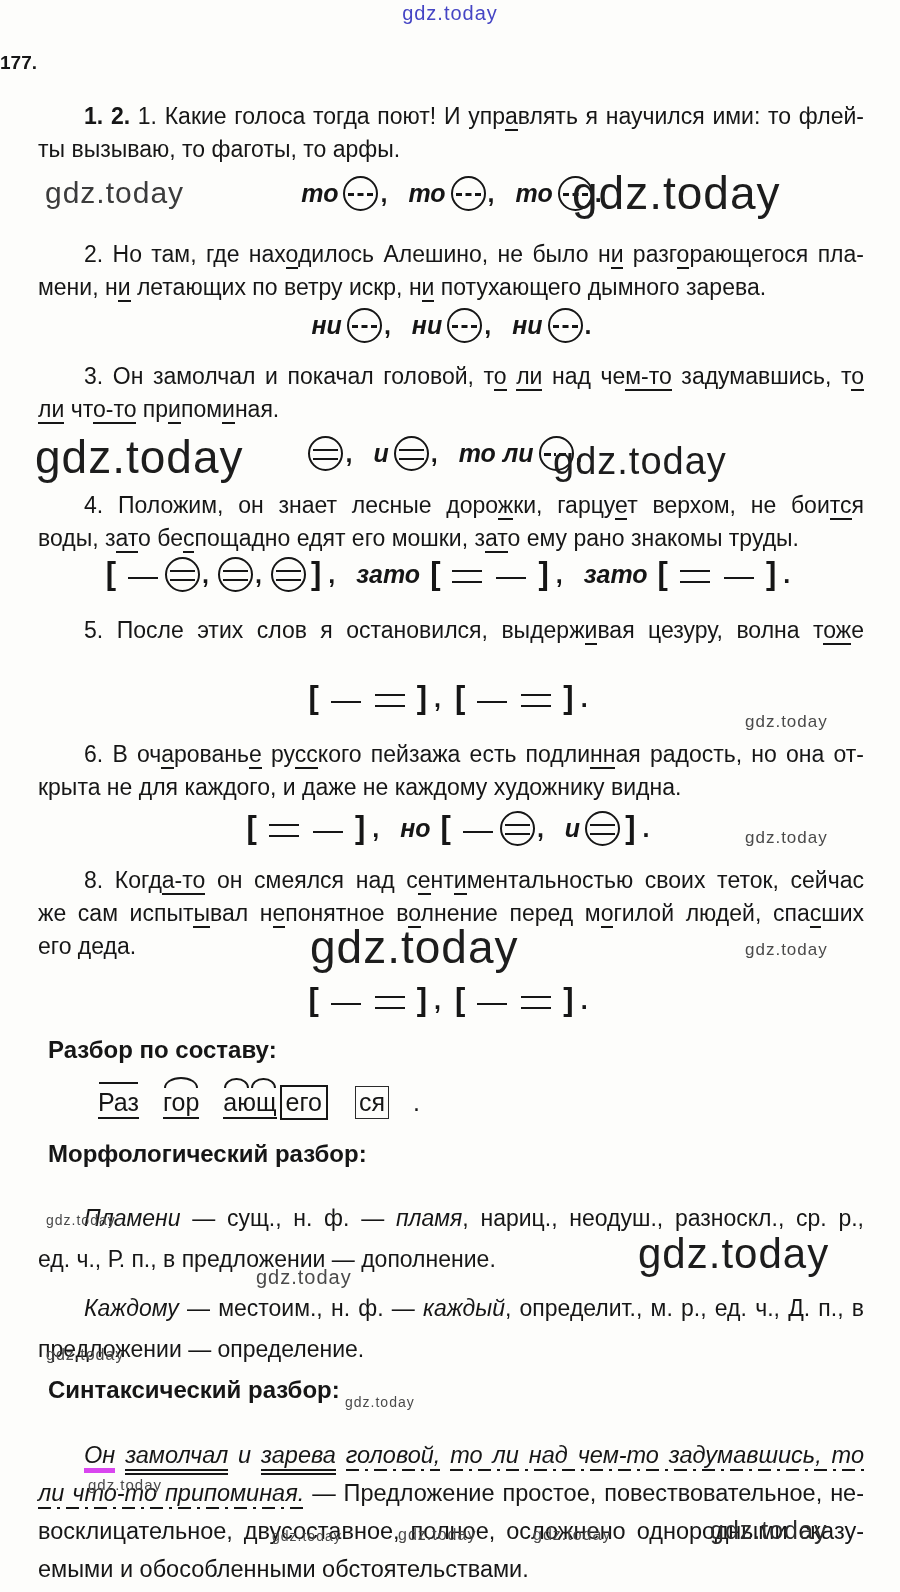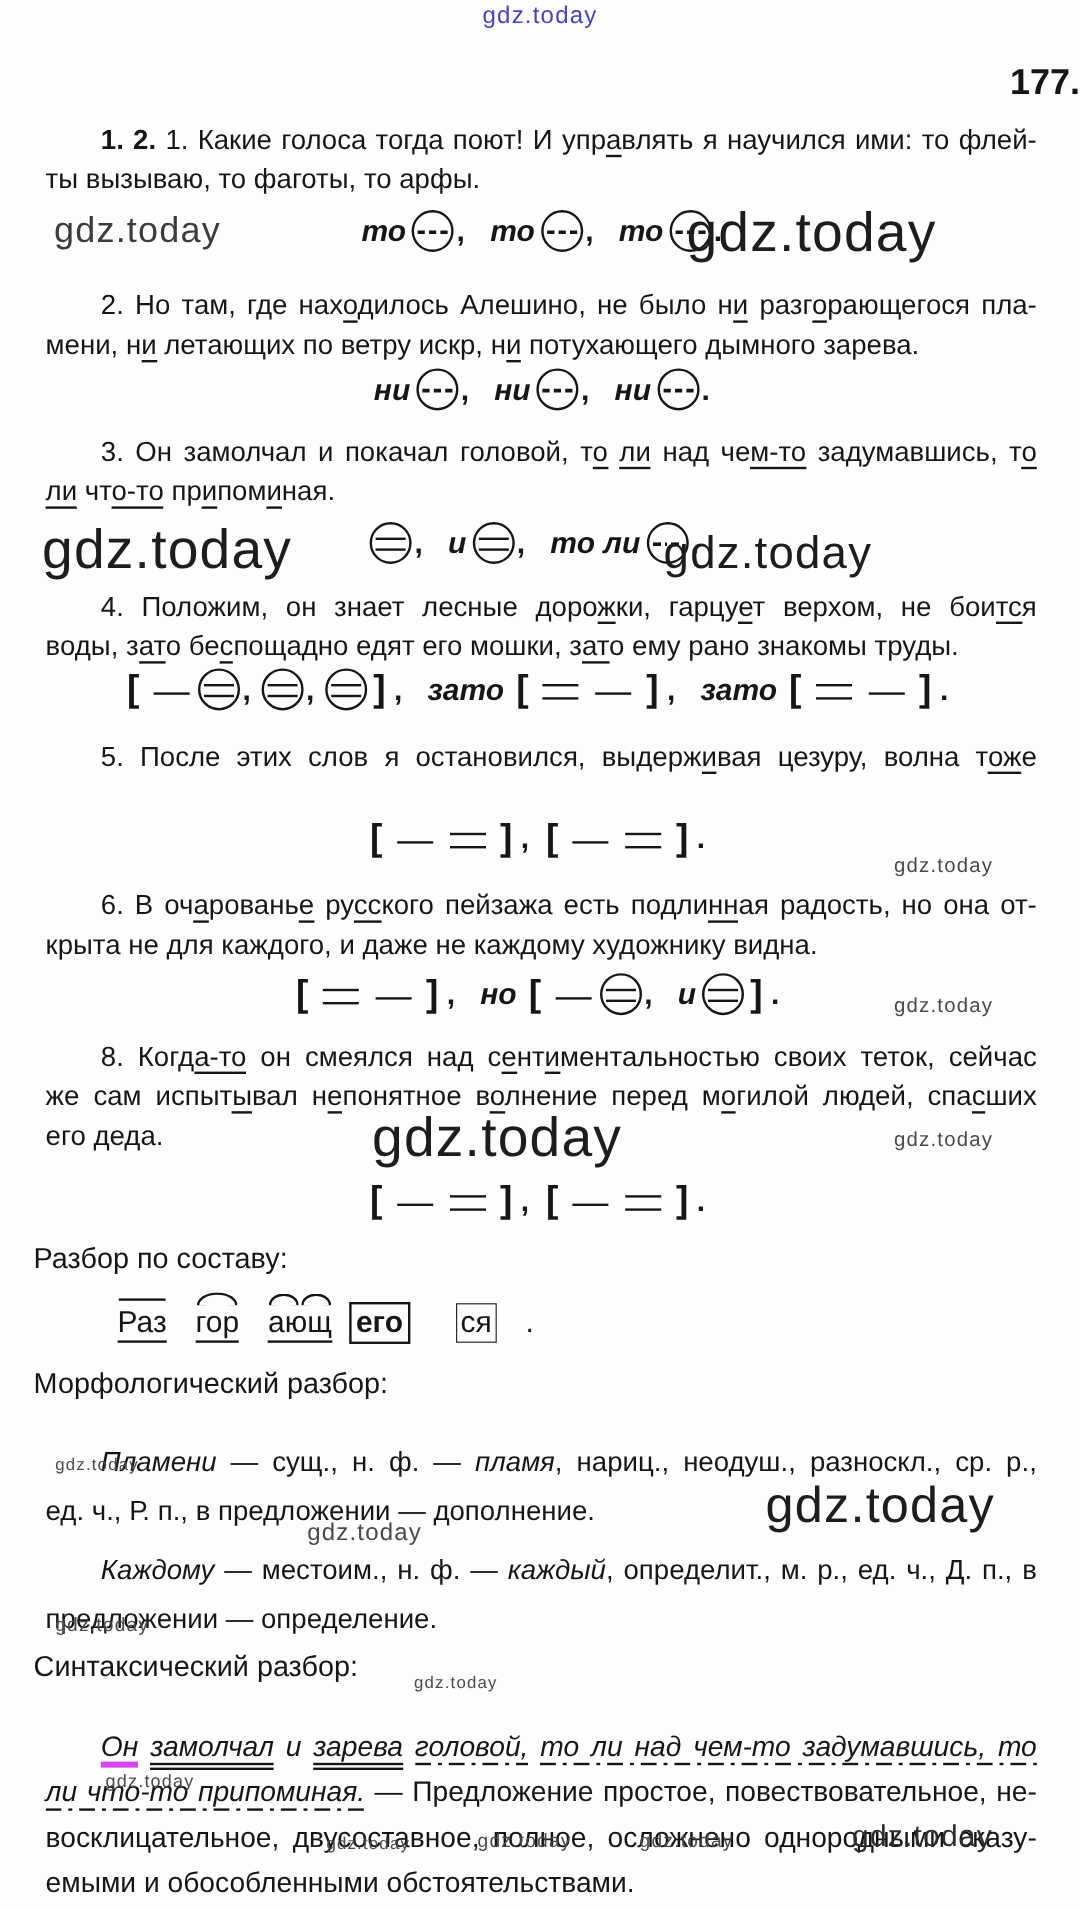--- a/index.html
+++ b/index.html
@@ -11,22 +11,22 @@
   .tline.last{text-align-last:left;}
   .tline.ind{text-indent:46px;}
   .b{font-weight:bold;}
   .i{font-style:italic;}
   .u{border-bottom:2px solid #161616;}
   .subj{border-bottom:5px solid #d946ef;}
   .pred{border-bottom:6px double #161616;padding-bottom:1px;}
   .dd{background-image:repeating-linear-gradient(90deg,#161616 0 13px,transparent 13px 19px,#161616 19px 22px,transparent 22px 28px);
       background-repeat:repeat-x;background-position:0 bottom;background-size:28px 2px;padding-bottom:3px;}
   
-  .title{position:absolute;left:0;width:100%;text-align:right;font-size:30px;font-weight:bold;}
-  .h{position:absolute;left:28px;font-size:24px;font-weight:normal;}
+  .title{position:absolute;left:0;width:100%;text-align:left;font-size:19px;font-weight:bold;}
+  .h{position:absolute;left:48px;font-size:24px;font-weight:bold;}
   
   .scheme{position:absolute;left:0;width:100%;text-align:center;font-size:25px;line-height:42px;}
   .sw{font-weight:bold;font-style:italic;margin:0 5px 0 12px;}
   .sp{font-weight:bold;margin:0 9px 0 2px;}
   .sb{font-weight:bold;font-size:31px;margin:0 5px;position:relative;top:1px;}
   .circ{display:inline-block;width:31px;height:31px;border:2px solid #161616;border-radius:50%;
         position:relative;vertical-align:-9px;}
   .circ .cl{position:absolute;left:3px;right:3px;top:50%;}
   .circ.dash .cl{border-top:3px dashed #161616;margin-top:-1px;}
   .circ.dbl .cl{height:7px;margin-top:-5px;border-top:2.5px solid #161616;border-bottom:2.5px solid #161616;}
@@ -39,21 +39,21 @@
   .sostav{position:absolute;left:74px;font-size:25px;}
   .mpart{position:relative;display:inline-block;padding-top:12px;margin-left:24px;}
   .m-stem{border-bottom:2px solid #161616;}
   .m-prefix::before{content:"";position:absolute;top:6px;left:1px;right:1px;border-top:2px solid #161616;}
   .m-root::before{content:"";position:absolute;top:1px;left:1px;right:1px;height:9px;
         border:2px solid #161616;border-bottom:none;border-radius:50% 50% 0 0/100% 100% 0 0;}
   .m-suffix::before{content:"";position:absolute;top:2px;left:2%;right:52%;height:8px;
         border:2px solid #161616;border-bottom:none;border-radius:50% 50% 0 0/100% 100% 0 0;}
   .m-suffix::after{content:"";position:absolute;top:2px;left:52%;right:2%;height:8px;
         border:2px solid #161616;border-bottom:none;border-radius:50% 50% 0 0/100% 100% 0 0;}
-  .m-ending{border:2px solid #161616;padding:1px 4px;margin:0 14px;font-weight:bold;}
+  .m-ending{border:2px solid #161616;padding:1px 4px;margin:0 3px;}
   .m-postfix{border:1.5px solid #2a2a2a;padding:1px 3px;}
   
   .wm{position:absolute;letter-spacing:1px;white-space:nowrap;}
   .wm-blue{left:0;width:100%;text-align:center;top:2px;font-size:20px;color:#4545c4;}
   .wm-big{color:#1d1d1d;font-weight:400;}
   .wm-gray{color:#4a4a4a;}
   .wm2{top:176px;left:45px;font-size:30px;color:#3c3c3c;}
   .wm3{top:166px;left:572px;font-size:46px;}
   .wm4{top:430px;left:35px;font-size:46px;}
   .wm5{top:440px;left:553px;font-size:38px;}

